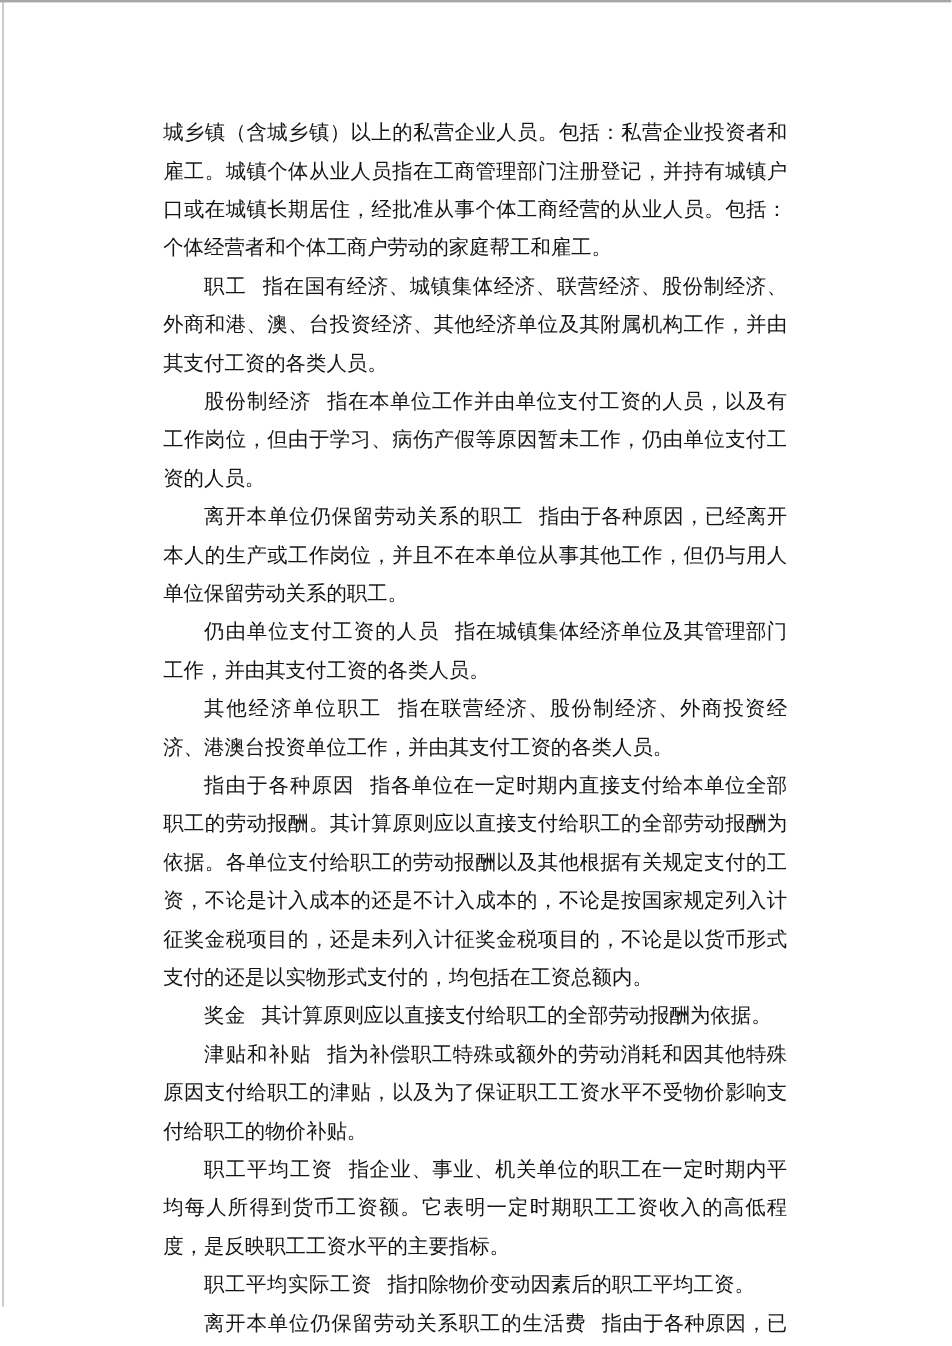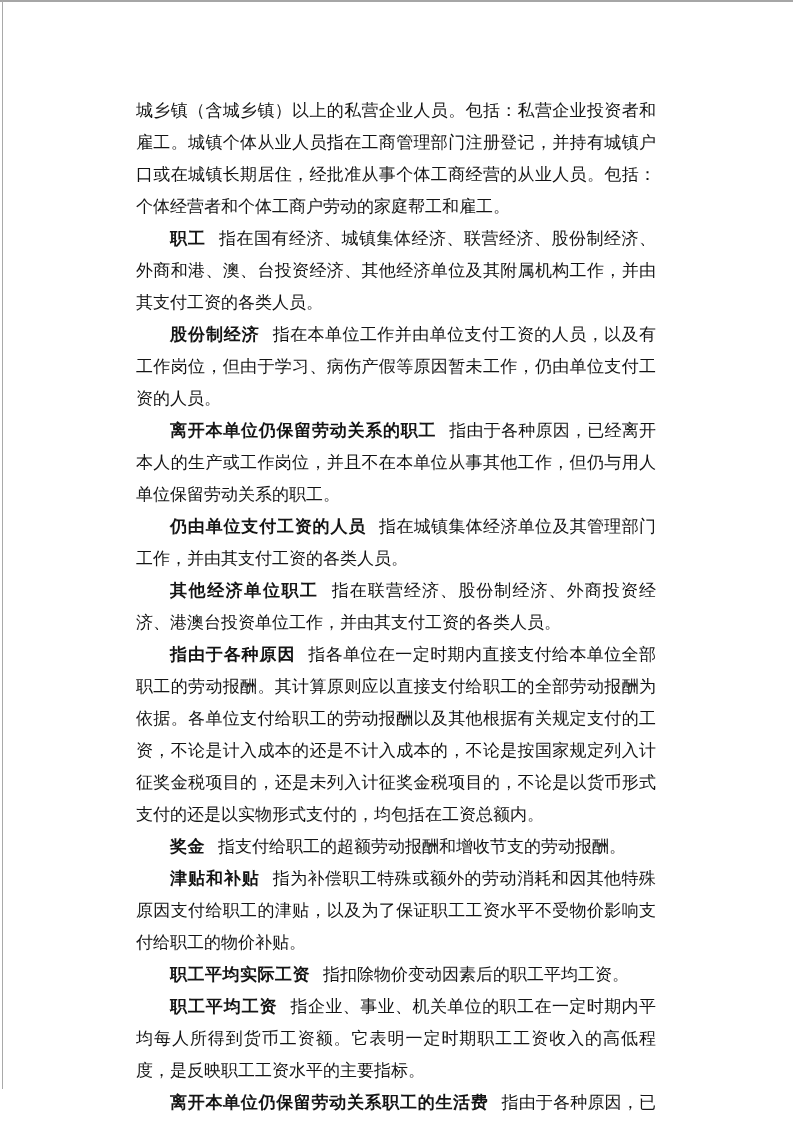--- a/index.html
+++ b/index.html
@@ -40,21 +40,21 @@
   }
   .text-area p {
     margin: 0;
     padding: 0;
     text-indent: 2em;
   }
   .text-area p.continuation {
     text-indent: 0;
   }
   .term {
-    font-weight: bold;
+    font-weight: normal;
     font-family: "Liberation Sans", "DejaVu Sans", sans-serif;
     margin-right: 13px;
     letter-spacing: 0.5px;
   }
 </style>
 </head>
 <body>
 
 <div class="page-top-edge"></div>
 <div class="page-left-edge"></div>
@@ -69,23 +69,23 @@
 
   <p><span class="term">离开本单位仍保留劳动关系的职工</span><span>指由于各种原因，已经离开本人的生产或工作岗位，并且不在本单位从事其他工作，但仍与用人单位保留劳动关系的职工。</span></p>
 
   <p><span class="term">仍由单位支付工资的人员</span><span>指在城镇集体经济单位及其管理部门工作，并由其支付工资的各类人员。</span></p>
 
   <p><span class="term">其他经济单位职工</span><span>指在联营经济、股份制经济、外商投资经济、港澳台投资单位工作，并由其支付工资的各类人员。</span></p>
 
   <p><span class="term">指由于各种原因</span><span>指各单位在一定时期内直接支付给本单位全部职工的劳动报酬。其计算原则应以直接支付给职工的全部劳动报酬为依据。各单位支付给职工的劳动报酬以及其他根据有关规定支付的工资，不论是计入成本的还是不计入成本的，不论是按国家规定列入计征奖金税项目的，还是未列入计征奖金税项目的，不论是以货币形式支付的还是以实物形式支付的，均包括在工资总额内。</span></p>
 
 
-  <p><span class="term">奖金</span><span>指支付给职工的超额劳动报酬和增收节支的劳动报酬。</span></p>
+  <p><span class="term">奖金</span><span>其计算原则应以直接支付给职工的全部劳动报酬为依据。</span></p>
 
   <p><span class="term">津贴和补贴</span><span>指为补偿职工特殊或额外的劳动消耗和因其他特殊原因支付给职工的津贴，以及为了保证职工工资水平不受物价影响支付给职工的物价补贴。</span></p>
 
+  <p><span class="term">职工平均工资</span><span>指企业、事业、机关单位的职工在一定时期内平均每人所得到货币工资额。它表明一定时期职工工资收入的高低程度，是反映职工工资水平的主要指标。</span></p>
+
   <p><span class="term">职工平均实际工资</span><span>指扣除物价变动因素后的职工平均工资。</span></p>
-
-  <p><span class="term">职工平均工资</span><span>指企业、事业、机关单位的职工在一定时期内平均每人所得到货币工资额。它表明一定时期职工工资收入的高低程度，是反映职工工资水平的主要指标。</span></p>
 
   <p><span class="term">离开本单位仍保留劳动关系职工的生活费</span><span>指由于各种原因，已经离开本人的生产或工作岗位，并已不在本单位从事其他工作，但仍与用人单位保留劳动关系的人员，在离开本单位仍保留劳动关系期间，从本单位领取的生活费用。</span></p>
 
 </div>
 
 </body></html>

